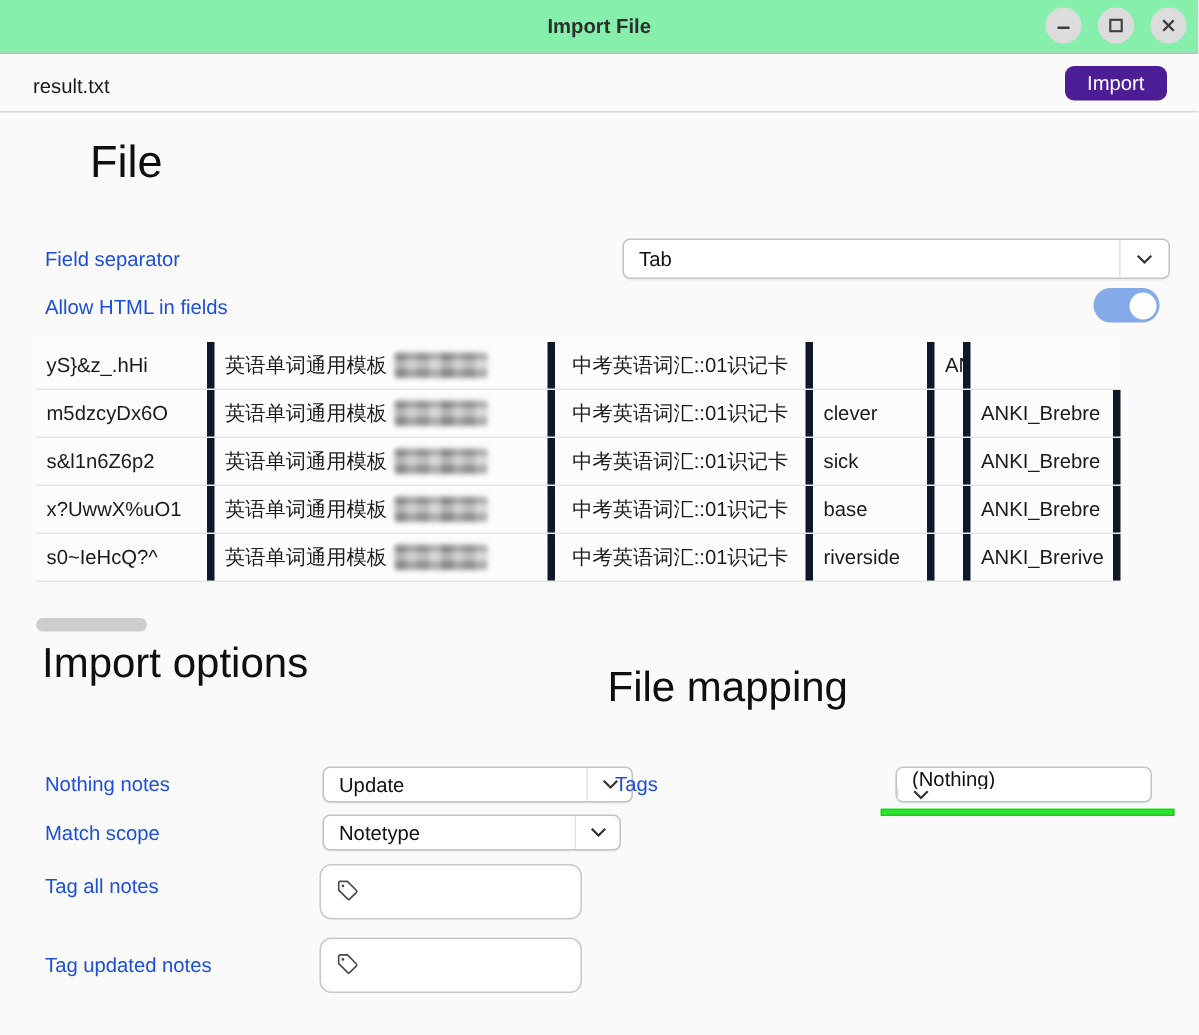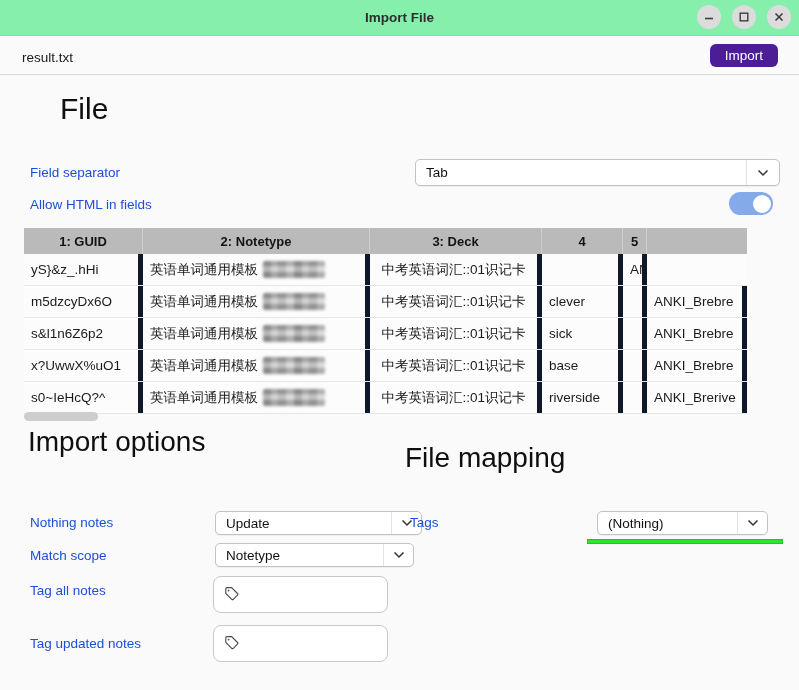--- a/index.html
+++ b/index.html
@@ -98,28 +98,20 @@
         </svg>
     </div>
   </div>
 
   <div class="label" style="left:30px;top:197px;">Allow HTML in fields</div>
   <div class="toggle">
       <div class="knob"></div>
     </div>
 
   <div class="tbl">
-    <div class="thead">
-        <div class="th">1: GUID</div>
-        <div class="th">2: Notetype</div>
-        <div class="th">3: Deck</div>
-        <div class="th">4</div>
-        <div class="th">5</div>
-        <div class="th"></div>
-      </div>
     <div>
         <div class="trow">
           <div class="td">
             <span>yS}&amp;z_.hHi</span>
           </div>
           <div class="td">
             <span>英语单词通用模板</span>
             <div class="censor"></div>
           </div>
           <div class="td center">
@@ -253,21 +245,21 @@
 
   <div class="label" style="left:30px;top:636px;">Tag updated notes</div>
   <div class="taginput" style="top:625px;">
     <svg width="15" height="15" viewBox="0 0 15 15">
         <path d="M7.6 1.6 H2.8 a1 1 0 0 0 -1 1 v4.8 l5.9 5.9 a1.1 1.1 0 0 0 1.55 0 l4.25 -4.25 a1.1 1.1 0 0 0 0 -1.55 Z" fill="none" stroke="#4a4a4a" stroke-width="1.1"></path>
         <circle cx="4.6" cy="4.6" r="0.9" fill="#4a4a4a"></circle>
       </svg>
   </div>
 
   <div class="label" style="left:410px;top:515px;">Tags</div>
-  <div class="dd small" style="left:597px;top:511px;width:171px;height:24px;">
+  <div class="dd small" style="left:597px;top:511px;width:171px;height:24px;flex-direction:column;">
     <div class="val">(Nothing)</div>
     <div class="arrow">
       <svg width="12" height="8">
           <polyline points="1.5,1.5 6,6 10.5,1.5" fill="none" stroke="#333" stroke-width="1.5"></polyline>
         </svg>
     </div>
   </div>
   <div class="dropline"></div>
 
 </div>

